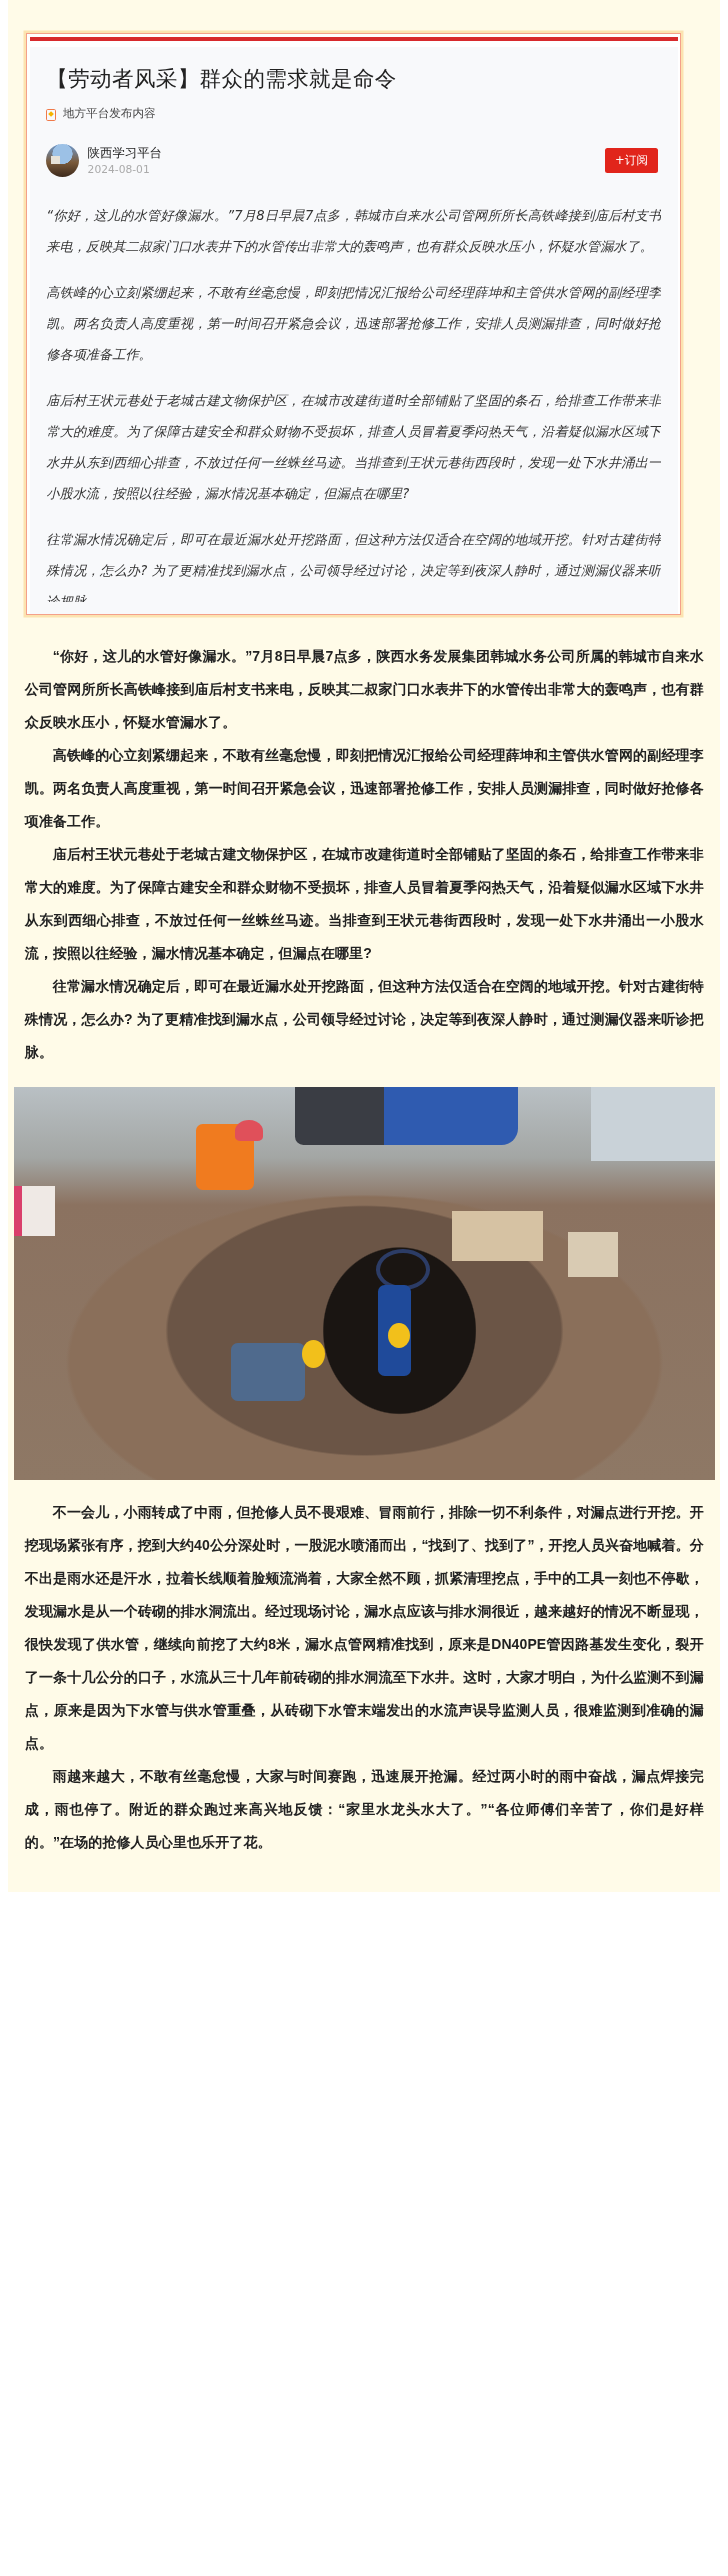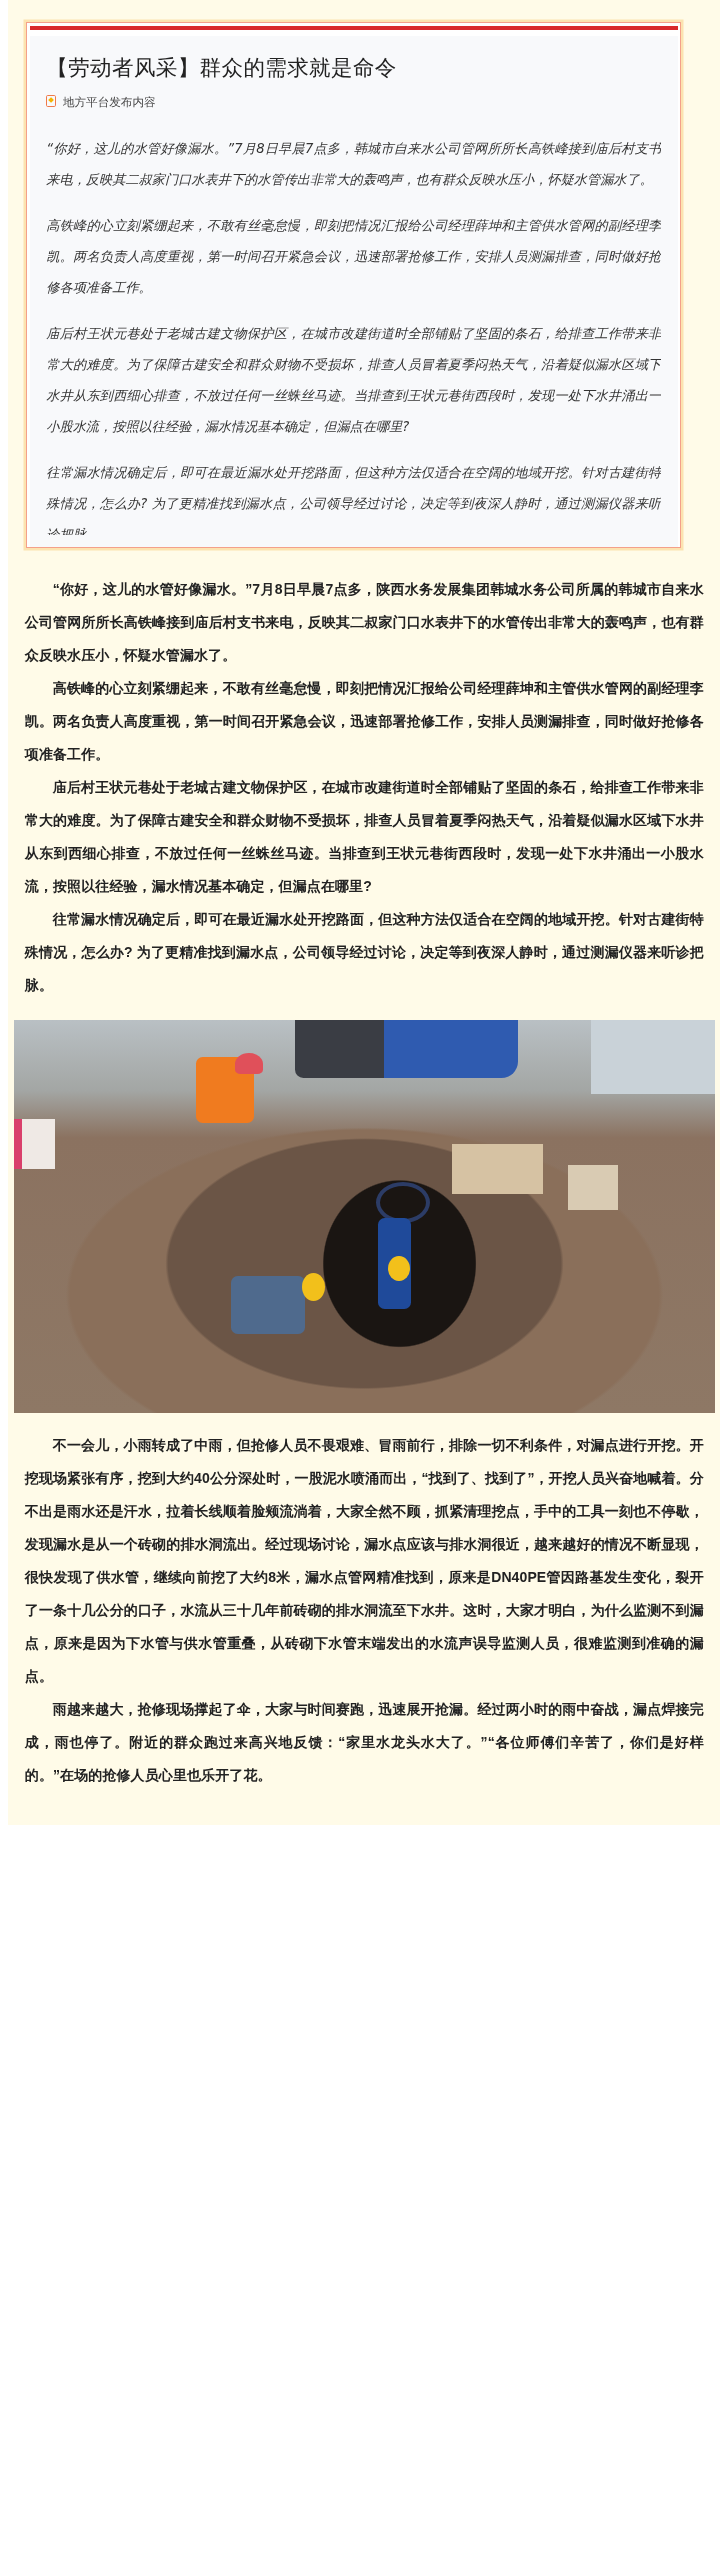--- a/index.html
+++ b/index.html
@@ -7,21 +7,21 @@
       width: 729px;
       background: #ffffff;
       font-family: "DejaVu Sans", "Liberation Sans", sans-serif;
       color: #333;
     }
     .page {
       position: relative;
       width: 712px;
       margin-left: 8.3px;
       background: #fffbe8;
-      padding-top: 22px;
+      padding-top: 33px;
       padding-bottom: 33px;
       box-sizing: border-box;
     }
     
     .card {
       width: 655px;
       margin-left: 18px;
       border: 1.7px solid #f4a08a;
       box-shadow: 0 0 0 2.5px #fce3b0;
       background: #fff;
@@ -34,21 +34,21 @@
       margin: 6.6px 2.5px 0 2.5px;
       padding: 11.6px 16.5px 11.6px 16.5px;
     }
     .card-title {
       font-size: 21.5px;
       color: #222;
       margin: 5px 0 13.2px 0;
       letter-spacing: 0.4px;
       font-weight: normal;
     }
-    .source-row { display: flex; align-items: flex-start; gap: 6.6px; font-size: 11.6px; color: #444; margin-bottom: 23px; }
+    .source-row { display: flex; align-items: flex-end; gap: 6.6px; font-size: 11.6px; color: #444; margin-bottom: 23px; }
     .source-icon {
       width: 10px; height: 12.4px; border: 1.7px solid #f07a4a; border-radius: 1.7px;
       position: relative; box-sizing: border-box;
     }
     .source-icon::after {
       content: ""; position: absolute; left: 1.7px; top: 2.5px; width: 4.1px; height: 4.1px;
       background: #f5b400; transform: rotate(45deg);
     }
     .author-row { display: flex; align-items: center; justify-content: space-between; margin-bottom: 23px; }
     .author-left { display: flex; align-items: center; gap: 8.3px; }
@@ -124,20 +124,30 @@
   <div class="card">
     <div class="card-topline"></div>
     <div class="card-inner">
       <h1 class="card-title">【劳动者风采】群众的需求就是命令</h1>
 
       <div class="source-row">
         <span class="source-icon"></span>
         <span>地方平台发布内容</span>
       </div>
 
+      <div class="author-row">
+        <div class="author-left">
+          <div class="avatar"></div>
+          <div>
+            <div class="author-name">陕西学习平台</div>
+            <div class="author-date">2024-08-01</div>
+          </div>
+        </div>
+        <button class="subscribe-btn">+订阅</button>
+      </div>
 
 
       <div class="card-body">
         <p>“你好，这儿的水管好像漏水。”7月8日早晨7点多，韩城市自来水公司管网所所长高铁峰接到庙后村支书来电，反映其二叔家门口水表井下的水管传出非常大的轰鸣声，也有群众反映水压小，怀疑水管漏水了。</p>
         <p>高铁峰的心立刻紧绷起来，不敢有丝毫怠慢，即刻把情况汇报给公司经理薛坤和主管供水管网的副经理李凯。两名负责人高度重视，第一时间召开紧急会议，迅速部署抢修工作，安排人员测漏排查，同时做好抢修各项准备工作。</p>
         <p>庙后村王状元巷处于老城古建文物保护区，在城市改建街道时全部铺贴了坚固的条石，给排查工作带来非常大的难度。为了保障古建安全和群众财物不受损坏，排查人员冒着夏季闷热天气，沿着疑似漏水区域下水井从东到西细心排查，不放过任何一丝蛛丝马迹。当排查到王状元巷街西段时，发现一处下水井涌出一小股水流，按照以往经验，漏水情况基本确定，但漏点在哪里?</p>
         <p>往常漏水情况确定后，即可在最近漏水处开挖路面，但这种方法仅适合在空阔的地域开挖。针对古建街特殊情况，怎么办? 为了更精准找到漏水点，公司领导经过讨论，决定等到夜深人静时，通过测漏仪器来听诊把脉。</p>
 
       </div>
     </div>
@@ -158,16 +168,16 @@
       <div class="valve"></div>
       <div class="worker w1"></div>
       <div class="h1"></div>
       <div class="worker w3"></div>
       <div class="h3"></div>
       <div class="worker w2"></div>
       <div class="h2"></div>
     </div>
 
     <p>不一会儿，小雨转成了中雨，但抢修人员不畏艰难、冒雨前行，排除一切不利条件，对漏点进行开挖。开挖现场紧张有序，挖到大约40公分深处时，一股泥水喷涌而出，“找到了、找到了”，开挖人员兴奋地喊着。分不出是雨水还是汗水，拉着长线顺着脸颊流淌着，大家全然不顾，抓紧清理挖点，手中的工具一刻也不停歇，发现漏水是从一个砖砌的排水洞流出。经过现场讨论，漏水点应该与排水洞很近，越来越好的情况不断显现，很快发现了供水管，继续向前挖了大约8米，漏水点管网精准找到，原来是DN40PE管因路基发生变化，裂开了一条十几公分的口子，水流从三十几年前砖砌的排水洞流至下水井。这时，大家才明白，为什么监测不到漏点，原来是因为下水管与供水管重叠，从砖砌下水管末端发出的水流声误导监测人员，很难监测到准确的漏点。</p>
-    <p>雨越来越大，抢修现场撑起了伞，大家与时间赛跑，迅速展开抢漏。经过两小时的雨中奋战，漏点焊接完成，雨也停了。附近的群众跑过来高兴地反馈：“家里水龙头水大了。”“各位师傅们辛苦了，你们是好样的。”在场的抢修人员心里也乐开了花。</p>
+    <p>雨越来越大，不敢有丝毫怠慢，大家与时间赛跑，迅速展开抢漏。经过两小时的雨中奋战，漏点焊接完成，雨也停了。附近的群众跑过来高兴地反馈：“家里水龙头水大了。”“各位师傅们辛苦了，你们是好样的。”在场的抢修人员心里也乐开了花。</p>
   </div>
 </div>
 
 
 </body></html>

